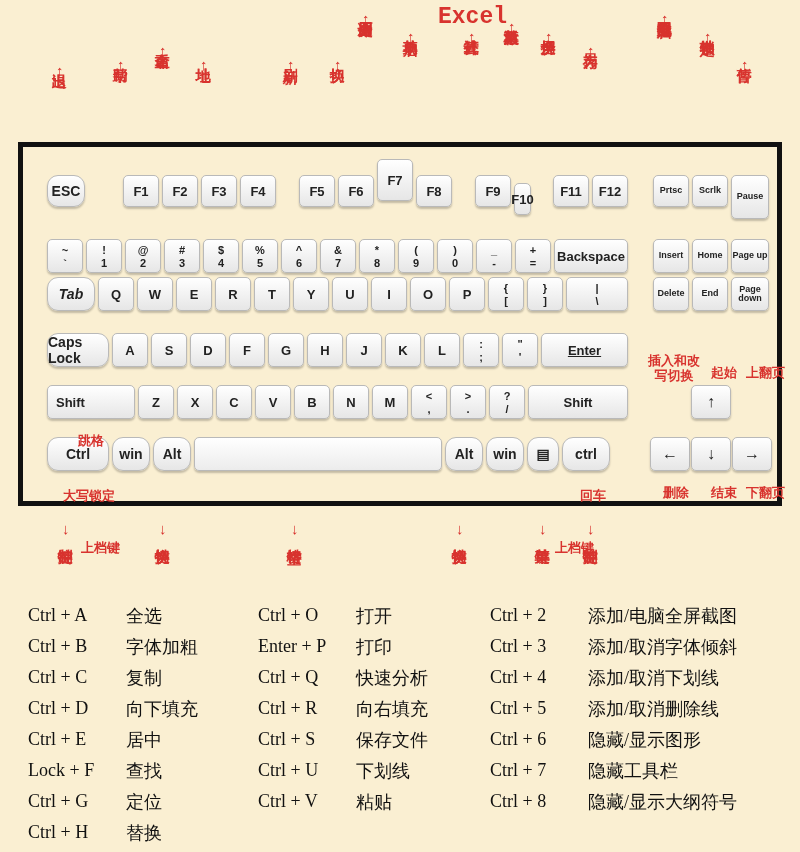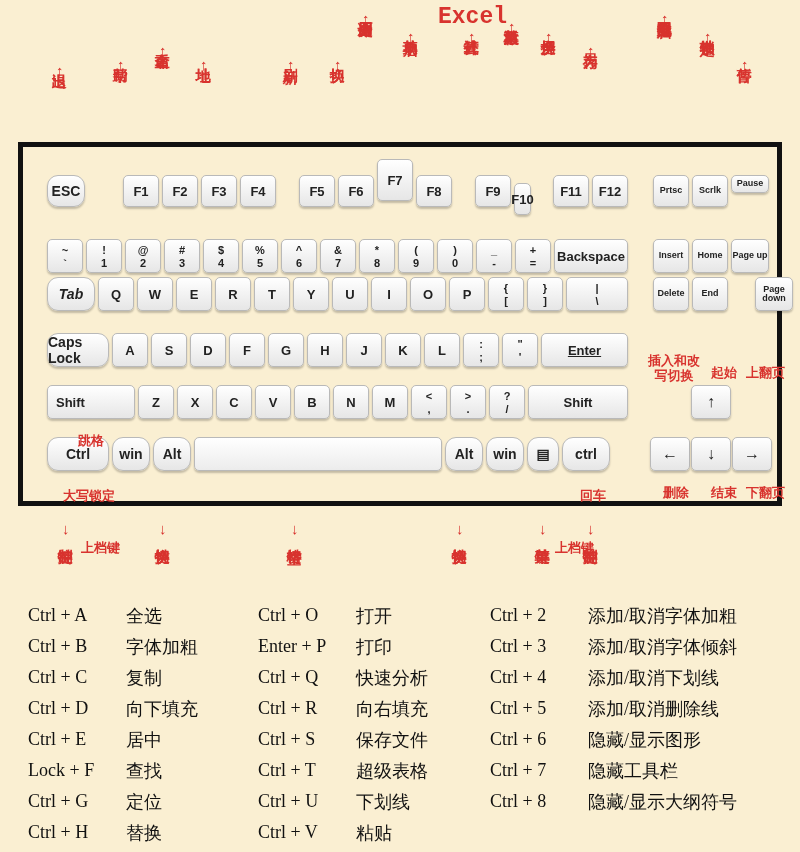--- a/index.html
+++ b/index.html
@@ -142,21 +142,21 @@
         <div class="key  " style="left: 276px; top: 28px; width: 36px; height: 32px;">F5</div>
         <div class="key  " style="left: 315px; top: 28px; width: 36px; height: 32px;">F6</div>
         <div class="key  " style="left: 354px; top: 12px; width: 36px; height: 42px;">F7</div>
         <div class="key  " style="left: 393px; top: 28px; width: 36px; height: 32px;">F8</div>
         <div class="key  " style="left: 452px; top: 28px; width: 36px; height: 32px;">F9</div>
         <div class="key  " style="left: 491px; top: 28px; width: 17px; height: 32px; margin-top: 8px;">F10</div>
         <div class="key  " style="left: 530px; top: 28px; width: 36px; height: 32px;">F11</div>
         <div class="key  " style="left: 569px; top: 28px; width: 36px; height: 32px;">F12</div>
         <div class="key tiny " style="left: 630px; top: 28px; width: 36px; height: 32px;">Prtsc</div>
         <div class="key tiny " style="left: 669px; top: 28px; width: 36px; height: 32px;">Scrlk</div>
-        <div class="key tiny " style="left: 708px; top: 28px; width: 38px; height: 18px;">Pause</div>
+        <div class="key tiny " style="left: 708px; top: 28px; width: 38px; height: 44px;">Pause</div>
         <div class="key dual" style="left: 24px; top: 92px; width: 36px; height: 34px;">
           <span class="up">~</span>
           <span class="lo">`</span>
         </div>
         <div class="key dual" style="left: 63px; top: 92px; width: 36px; height: 34px;">
           <span class="up">!</span>
           <span class="lo">1</span>
         </div>
         <div class="key dual" style="left: 102px; top: 92px; width: 36px; height: 34px;">
           <span class="up">@</span>
@@ -224,21 +224,21 @@
         <div class="key dual" style="left: 504px; top: 130px; width: 36px; height: 34px;">
           <span class="up">}</span>
           <span class="lo">]</span>
         </div>
         <div class="key dual" style="left: 543px; top: 130px; width: 62px; height: 34px;">
           <span class="up">|</span>
           <span class="lo">\</span>
         </div>
         <div class="key tiny " style="left: 630px; top: 130px; width: 36px; height: 34px;">Delete</div>
         <div class="key tiny " style="left: 669px; top: 130px; width: 36px; height: 34px;">End</div>
-        <div class="key tiny " style="left: 732px; top: 130px; width: 38px; height: 34px;">Page down</div>
+        <div class="key tiny " style="left: 708px; top: 130px; width: 38px; height: 34px;">Page down</div>
         <div class="key small " style="left: 24px; top: 186px; width: 62px; height: 34px;">Caps Lock</div>
         <div class="key  " style="left: 89px; top: 186px; width: 36px; height: 34px;">A</div>
         <div class="key  " style="left: 128px; top: 186px; width: 36px; height: 34px;">S</div>
         <div class="key  " style="left: 167px; top: 186px; width: 36px; height: 34px;">D</div>
         <div class="key  " style="left: 206px; top: 186px; width: 36px; height: 34px;">F</div>
         <div class="key  " style="left: 245px; top: 186px; width: 36px; height: 34px;">G</div>
         <div class="key  " style="left: 284px; top: 186px; width: 36px; height: 34px;">H</div>
         <div class="key  " style="left: 323px; top: 186px; width: 36px; height: 34px;">J</div>
         <div class="key  " style="left: 362px; top: 186px; width: 36px; height: 34px;">K</div>
         <div class="key  " style="left: 401px; top: 186px; width: 36px; height: 34px;">L</div>
@@ -359,36 +359,32 @@
         </div>
         <div class="row">
           <span class="combo">Ctrl + R</span>
           <span class="desc">向右填充</span>
         </div>
         <div class="row">
           <span class="combo">Ctrl + S</span>
           <span class="desc">保存文件</span>
         </div>
         <div class="row">
-          <span class="combo">Ctrl + T</span>
-          <span class="desc">超级表格</span>
-        </div>
-        <div class="row">
           <span class="combo">Ctrl + U</span>
           <span class="desc">下划线</span>
         </div>
         <div class="row">
           <span class="combo">Ctrl + V</span>
           <span class="desc">粘贴</span>
         </div>
       </div>
     <div class="col col3" id="col3">
         <div class="row">
           <span class="combo">Ctrl + 2</span>
-          <span class="desc">添加/取消字体加粗</span>
+          <span class="desc">添加/电脑全屏截图</span>
         </div>
         <div class="row">
           <span class="combo">Ctrl + 3</span>
           <span class="desc">添加/取消字体倾斜</span>
         </div>
         <div class="row">
           <span class="combo">Ctrl + 4</span>
           <span class="desc">添加/取消下划线</span>
         </div>
         <div class="row">

